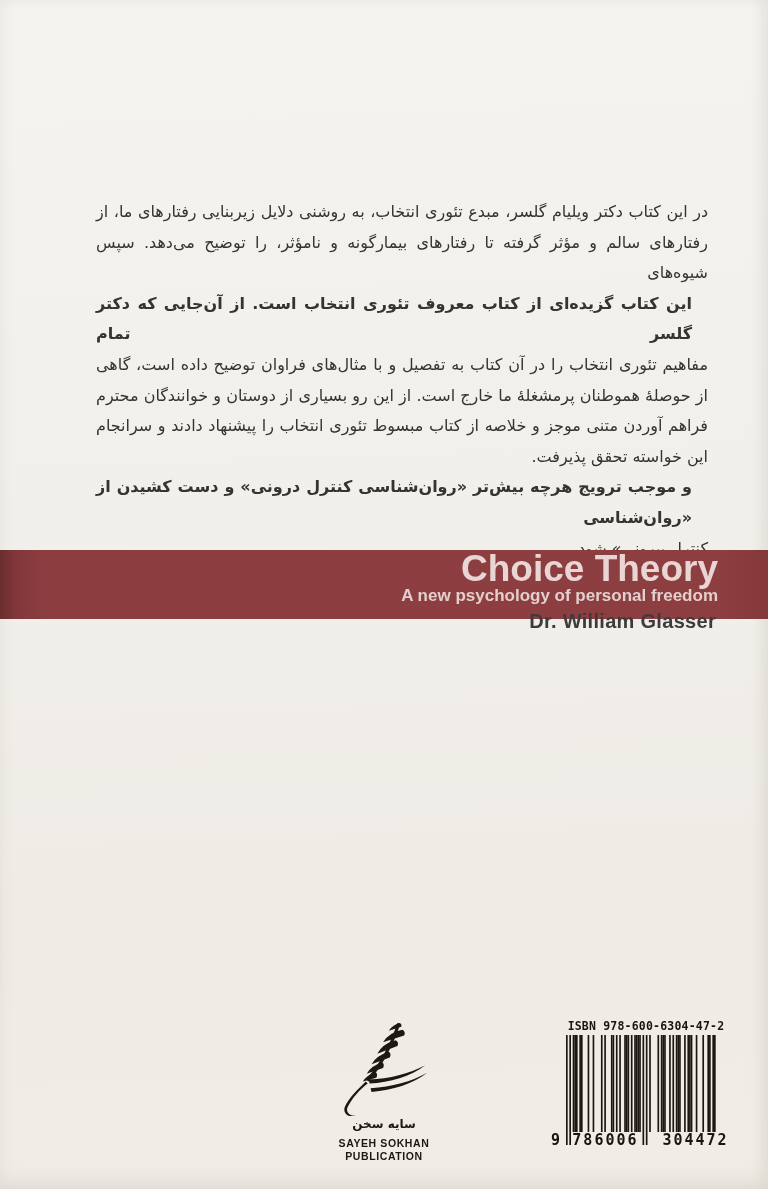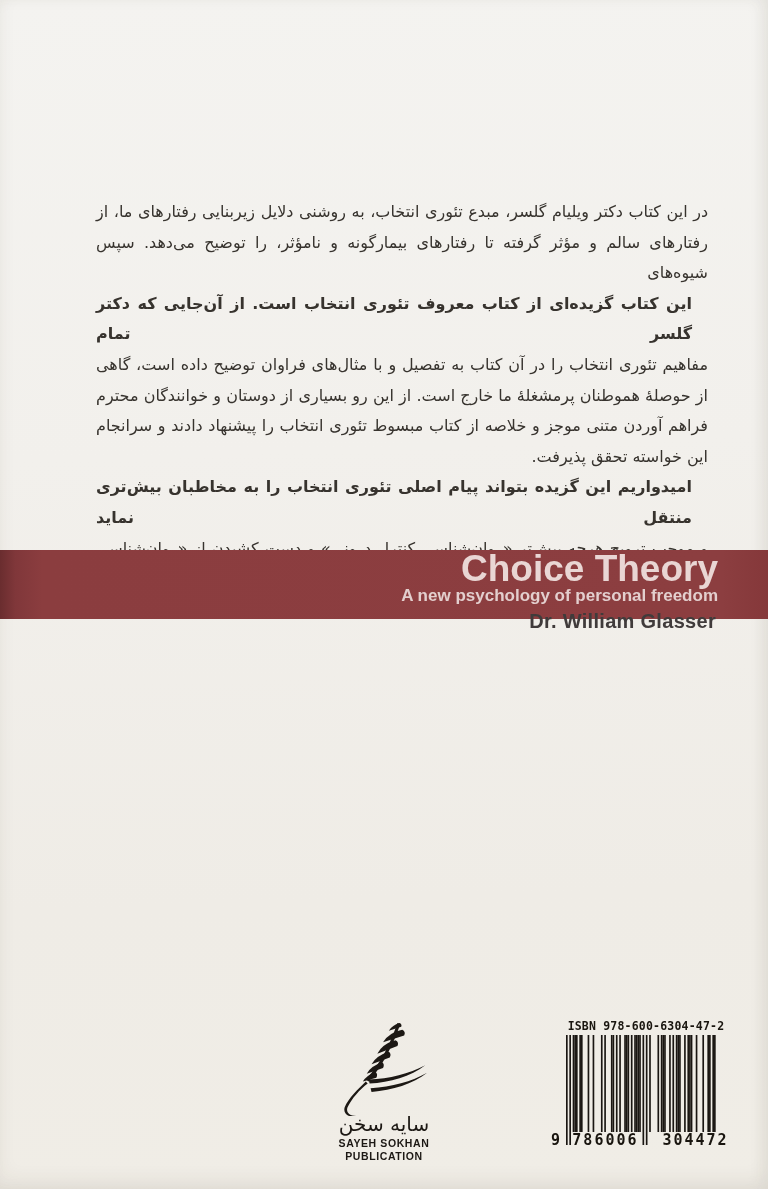--- a/index.html
+++ b/index.html
@@ -39,21 +39,21 @@
   
   .author{
     position:absolute;right:52px;top:610px;
     font-family:"Liberation Sans",sans-serif;font-weight:bold;
     font-size:20px;letter-spacing:.3px;color:#403b3b;white-space:nowrap;
   }
 
   
   .publisher{position:absolute;left:317px;top:1022px;width:134px;text-align:center;color:#1c1814;}
   .publisher svg{display:block;margin:0 auto;}
-  .pub-fa{font-size:20px;font-weight:normal;line-height:20px;margin-top:-2px;direction:rtl;}
+  .pub-fa{font-size:12px;font-weight:bold;line-height:20px;margin-top:-2px;direction:rtl;}
   .pub-en{font-family:"Liberation Sans",sans-serif;font-weight:bold;font-size:10.5px;line-height:12px;letter-spacing:.6px;margin-top:3px;}
   .pub-type{font-family:"Liberation Sans",sans-serif;font-weight:bold;font-size:10.5px;line-height:12px;letter-spacing:.6px;margin-top:1px;}
 
   
   .barcode{position:absolute;left:549px;top:1019px;width:180px;color:#19150f;}
   .isbn-line{
     margin-left:17px;width:160px;text-align:center;
     font-family:"DejaVu Sans Mono",monospace;font-weight:bold;
     font-size:11.5px;line-height:14px;letter-spacing:.2px;white-space:nowrap;
   }
@@ -78,21 +78,20 @@
       <div class="line">رفتارهای سالم و مؤثر گرفته تا رفتارهای بیمارگونه و نامؤثر، را توضیح می‌دهد. سپس شیوه‌های</div>
     </div>
     <div class="par indented">
       <div class="line">این کتاب گزیده‌ای از کتاب معروف تئوری انتخاب است. از آن‌جایی که دکتر گلسر تمام</div>
       <div class="line">مفاهیم تئوری انتخاب را در آن کتاب به تفصیل و با مثال‌های فراوان توضیح داده است، گاهی</div>
       <div class="line">از حوصلهٔ هموطنان پرمشغلهٔ ما خارج است. از این رو بسیاری از دوستان و خوانندگان محترم</div>
       <div class="line">فراهم آوردن متنی موجز و خلاصه از کتاب مبسوط تئوری انتخاب را پیشنهاد دادند و سرانجام</div>
       <div class="line lastline">این خواسته تحقق پذیرفت.</div>
     </div>
     <div class="par indented">
-      <div class="line">امیدواریم این گزیده بتواند پیام اصلی تئوری انتخاب را به مخاطبان بیش‌تری منتقل نماید</div>
       <div class="line">و موجب ترویج هرچه بیش‌تر «روان‌شناسی کنترل درونی» و دست کشیدن از «روان‌شناسی</div>
       <div class="line lastline">کنترل بیرونی» شود.</div>
     </div>
   </div>
 
   <div class="title-band">
     <div class="band-inner">
       <div class="band-title">Choice Theory</div>
       <div class="band-subtitle">A new psychology of personal freedom</div>
     </div>

